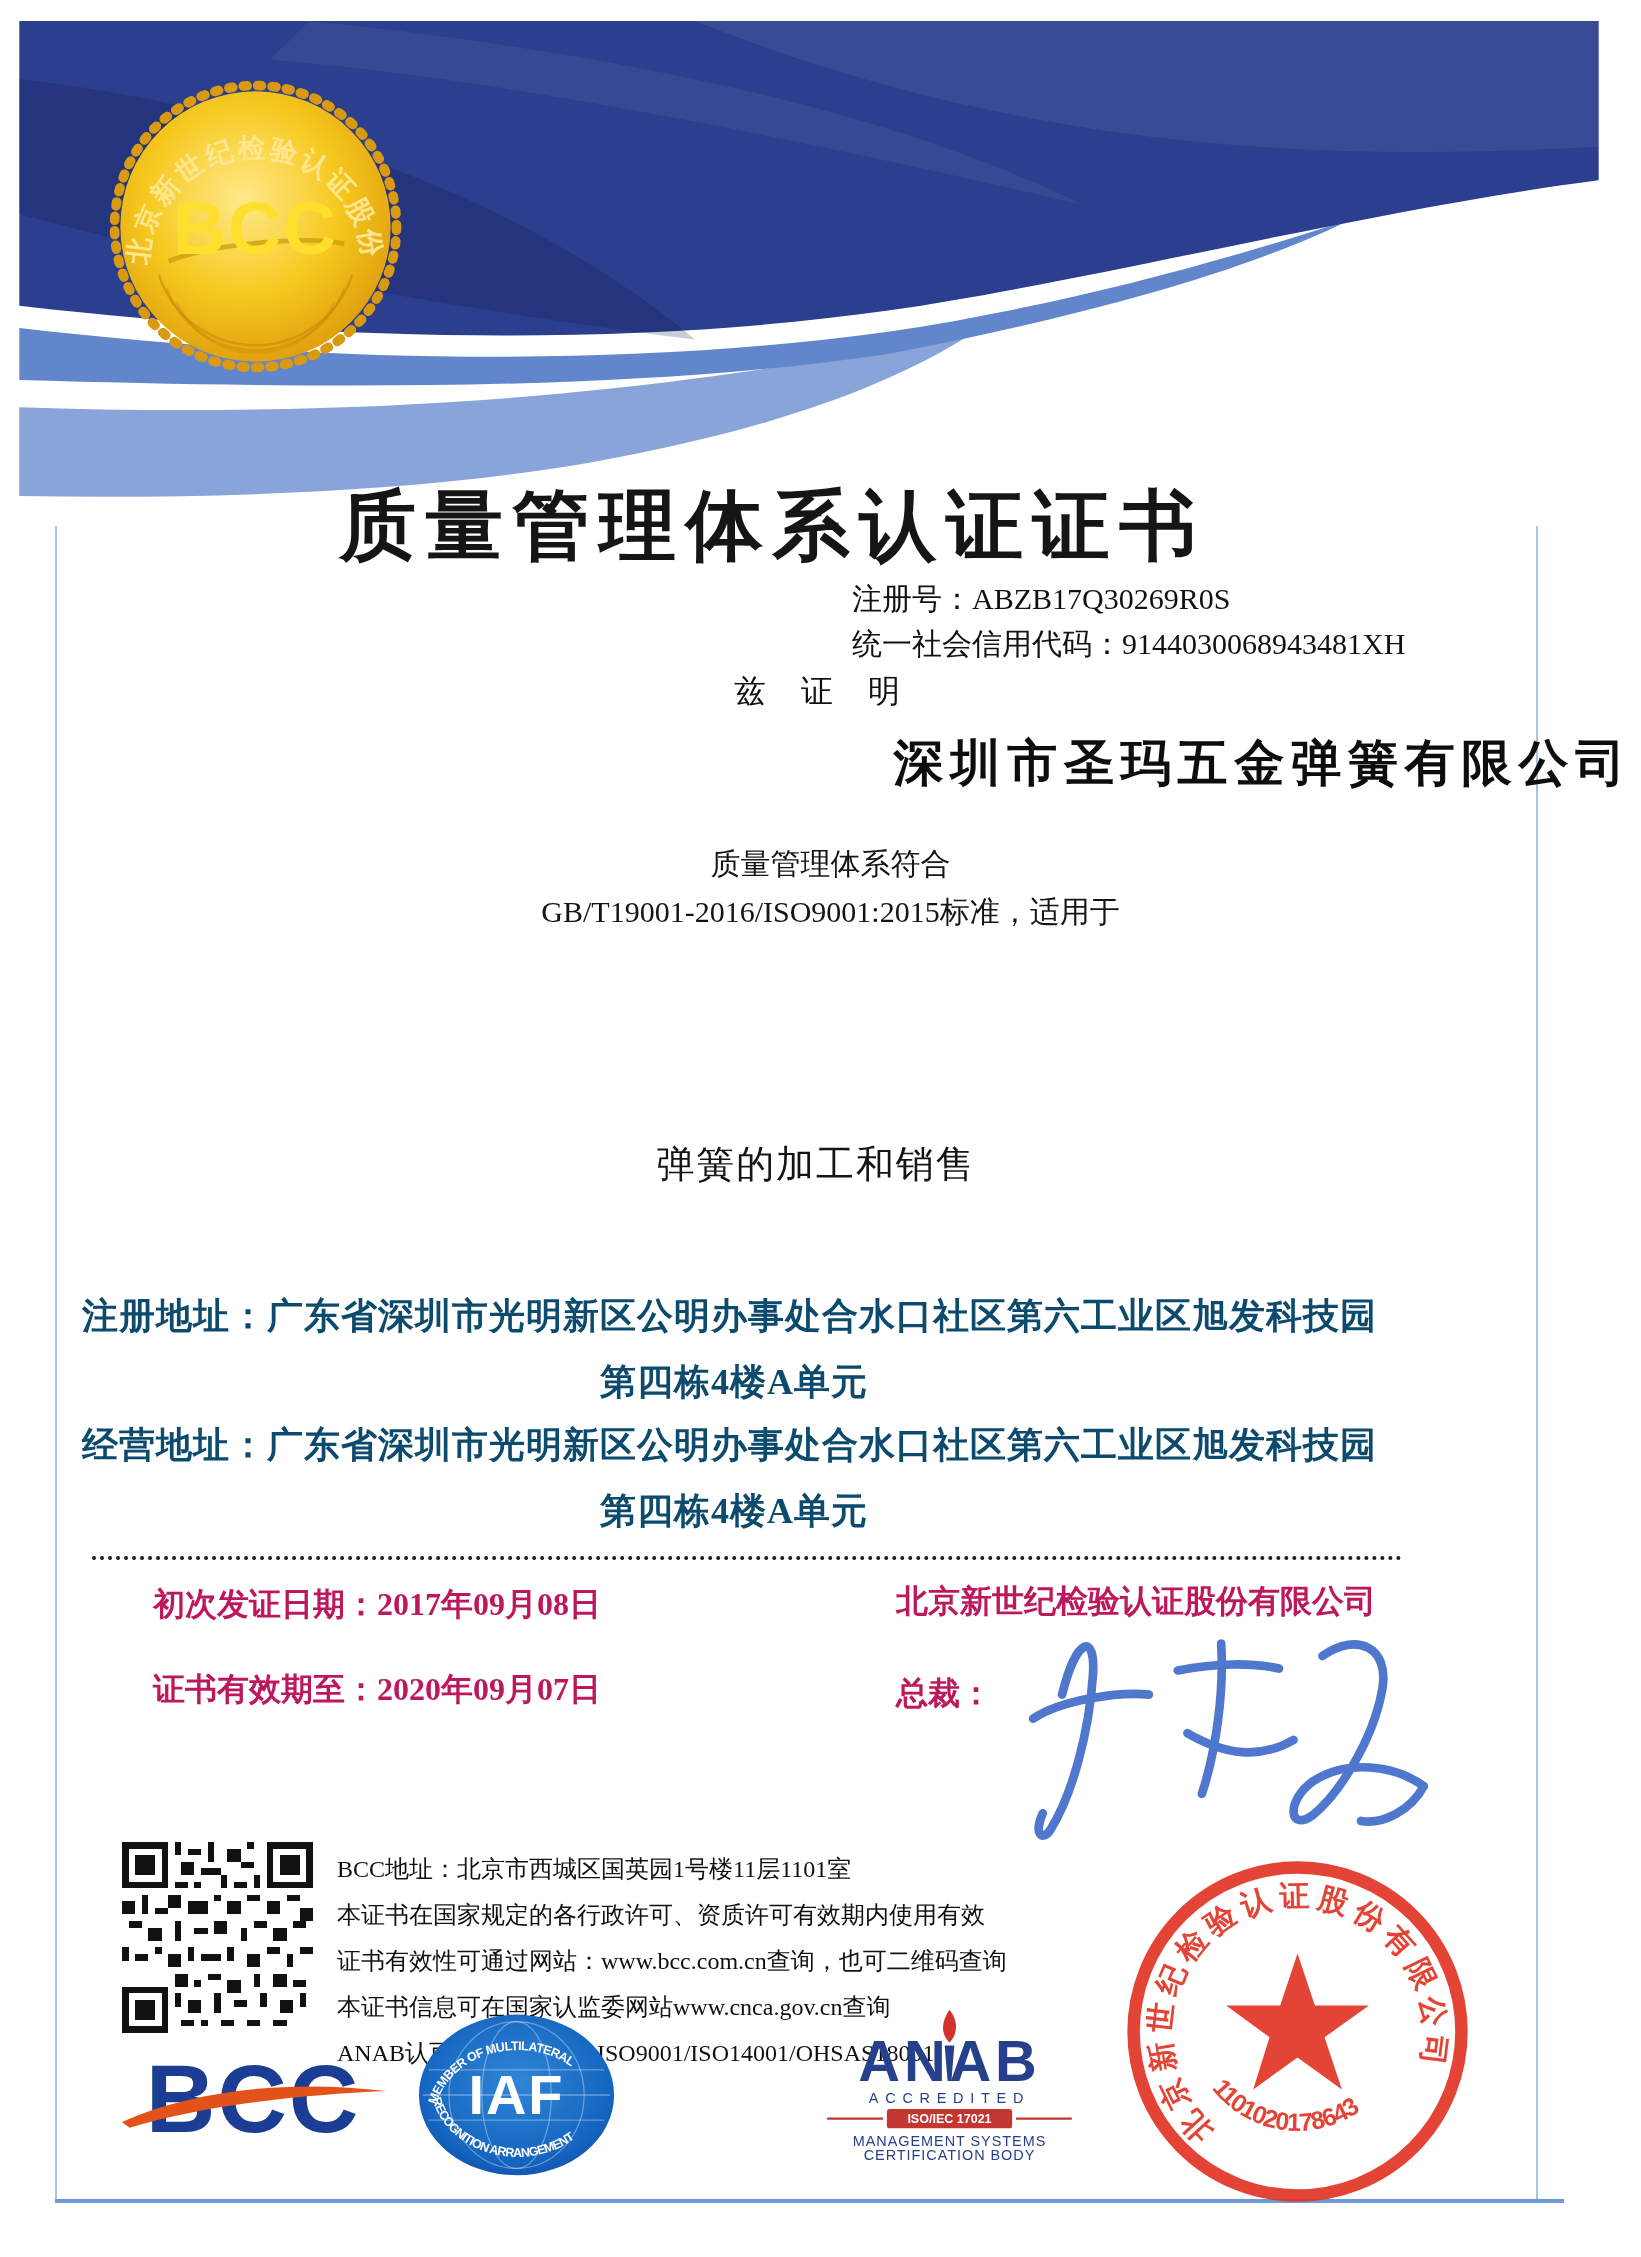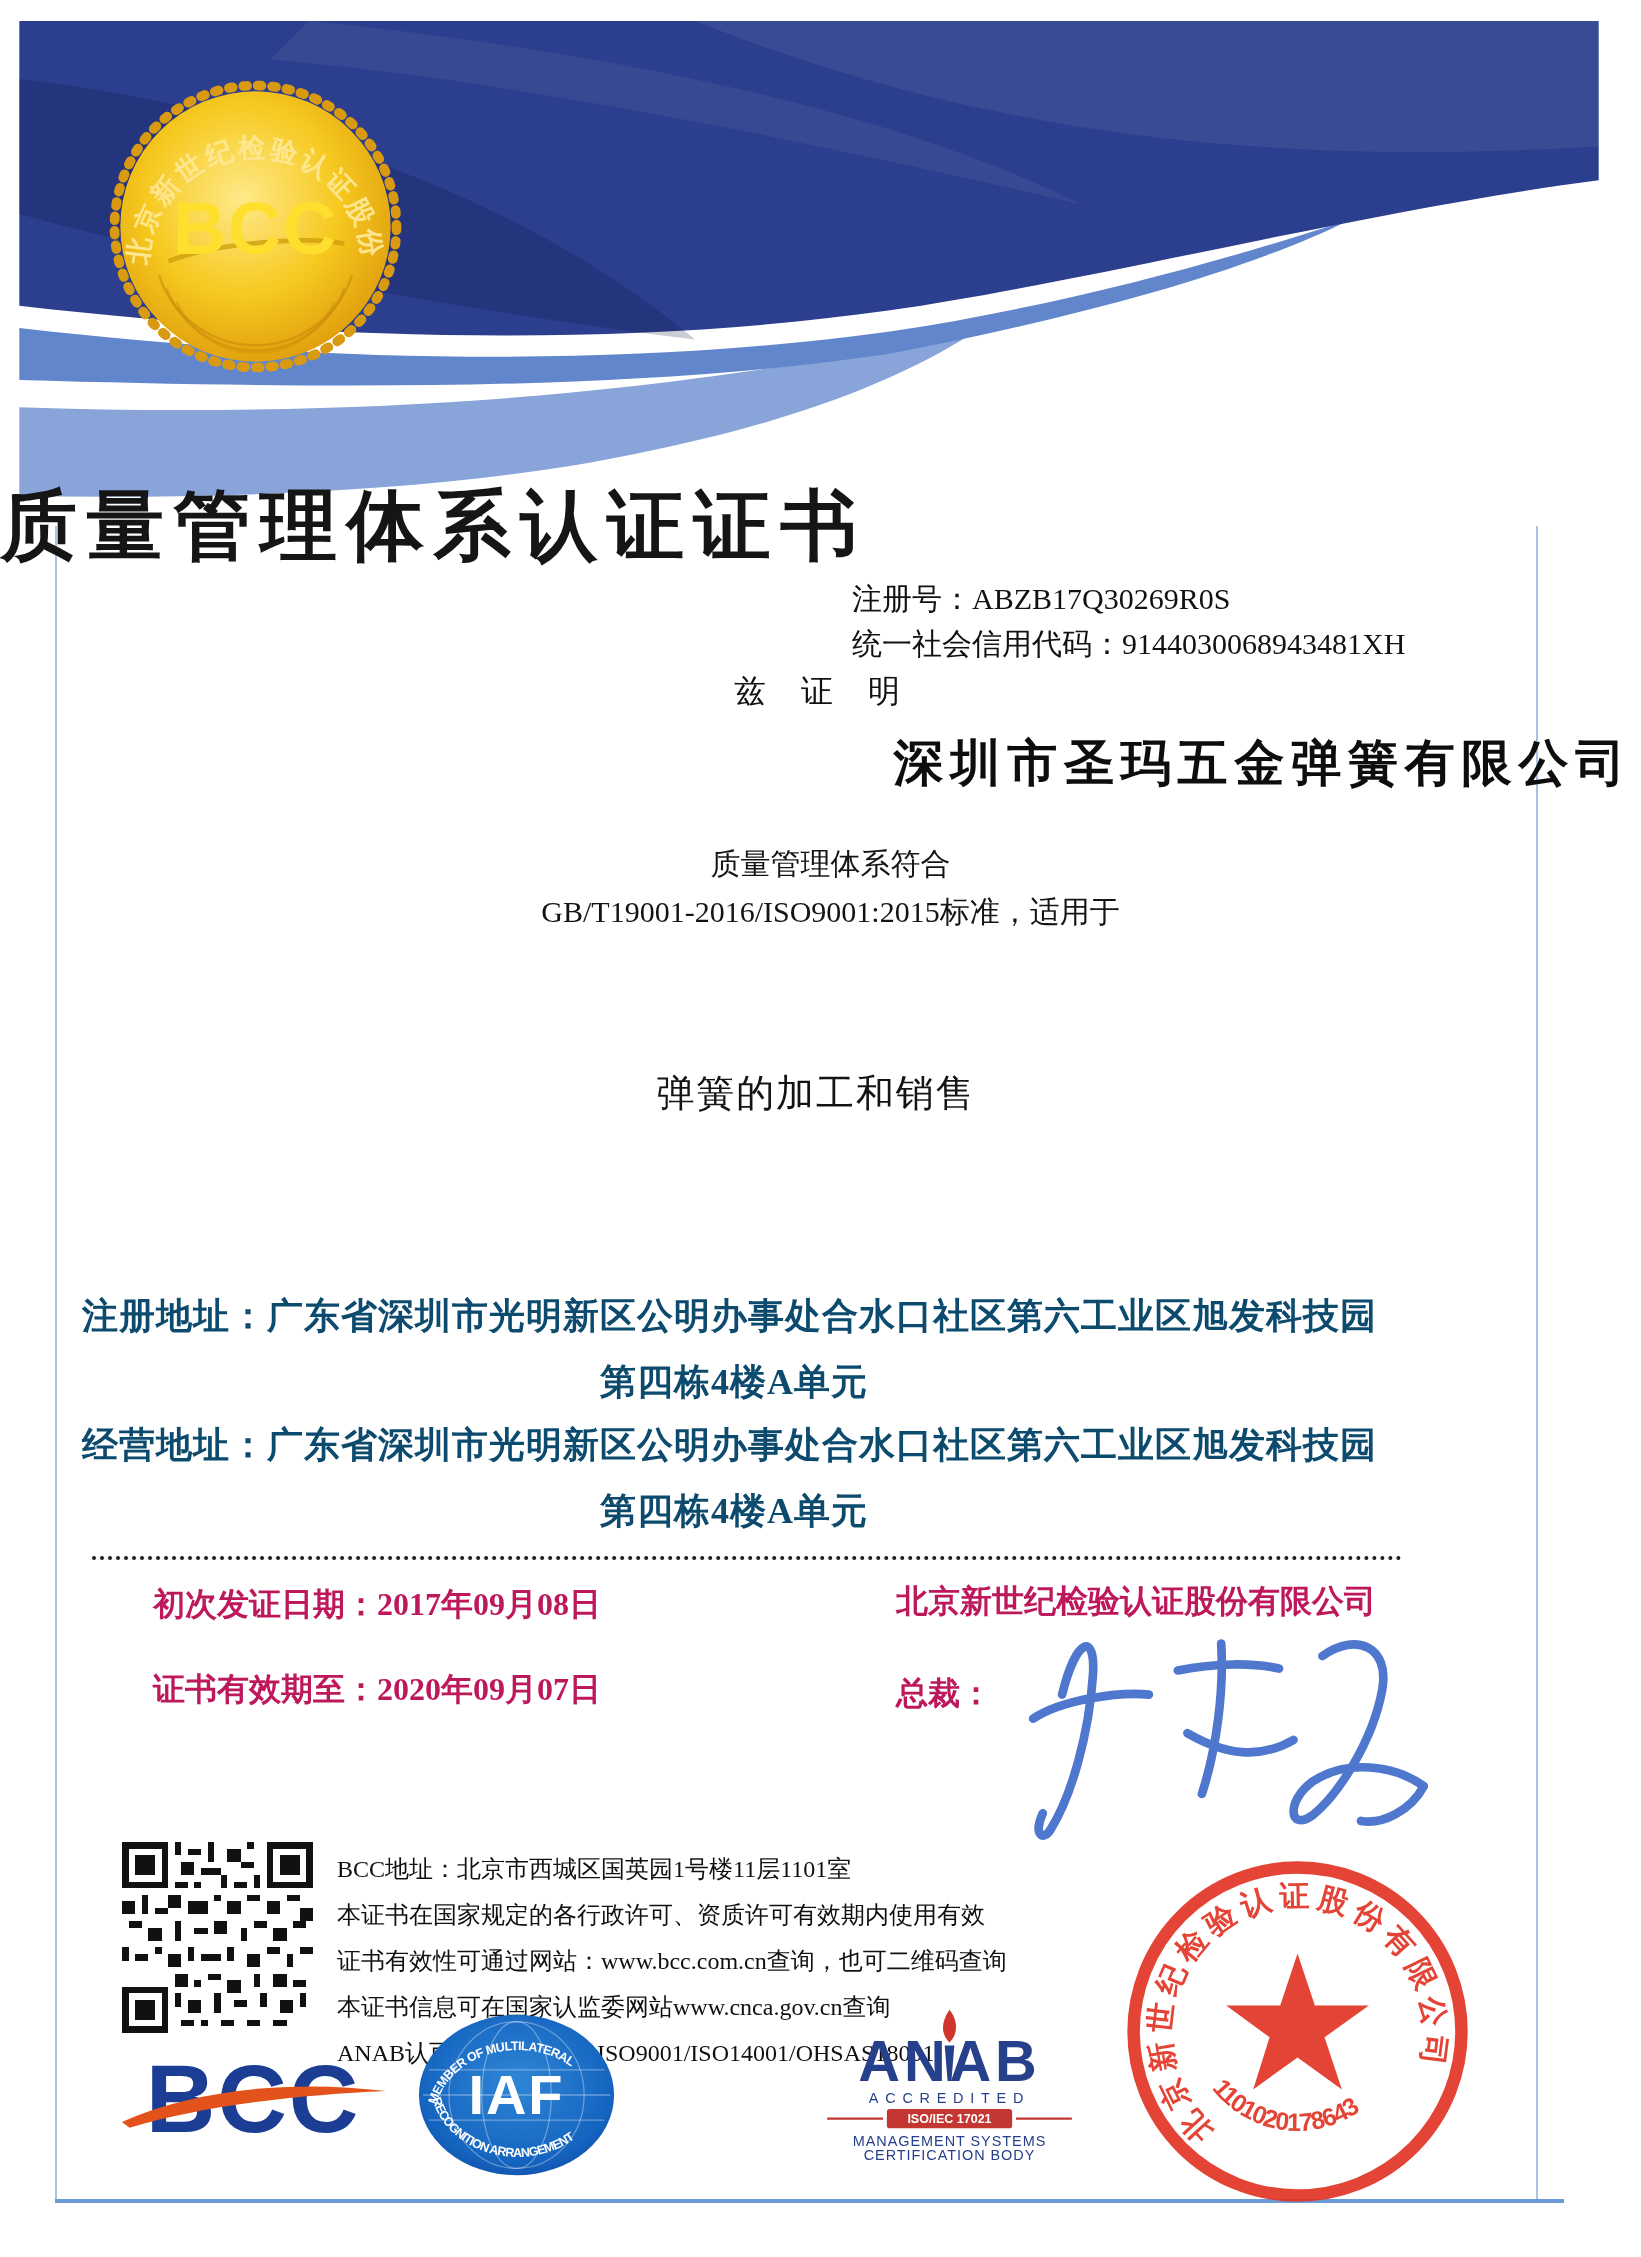--- a/index.html
+++ b/index.html
@@ -1,27 +1,27 @@
 <!DOCTYPE html>
 <html><head>
 <meta charset="utf-8">
 <style>
   html,body{margin:0;padding:0;background:#ffffff;}
   .page{position:relative;width:1641px;height:2257px;background:#ffffff;overflow:hidden;
         font-family:"Liberation Serif","DejaVu Serif",serif;color:#1b1b1b;}
   .abs{position:absolute;}
   .sans{font-family:"Liberation Sans","DejaVu Sans",sans-serif;}
-  .title{top:475px;left:0;width:1545px;text-align:left;font-size:77px;font-weight:bold;
+  .title{top:475px;left:0;width:1545px;text-align:center;font-size:77px;font-weight:bold;
          letter-spacing:9.7px;color:#151515;}
   .regline{left:852px;font-size:30px;color:#111;}
   .certify{top:670px;left:734px;font-size:32px;letter-spacing:13.5px;color:#111;}
   .company{top:730px;left:0;width:1632px;text-align:right;font-size:50px;font-weight:bold;
            letter-spacing:6.8px;color:#0d0d0d;}
   .centerline{left:0;width:1661px;text-align:center;font-size:30px;color:#141414;}
-  .scope{top:1068px;left:0;width:1632px;text-align:center;font-size:38px;color:#141414;letter-spacing:1.9px;}
+  .scope{top:1139px;left:0;width:1632px;text-align:center;font-size:38px;color:#141414;letter-spacing:1.9px;}
   .addr{font-size:36px;font-weight:600;color:#0c4a6e;letter-spacing:1px;}
   .addr-label{font-weight:600;}
   .divider{top:1556px;left:92px;width:1310px;border-top:4.8px dotted #1c1c1c;height:0;}
   .dateline{font-size:32px;font-weight:600;color:#be185d;}
   .footnote{left:328px;width:869px;font-size:24px;line-height:37px;color:#101010;}
   .footnote li{list-style:none;margin:9px;padding:0;}
   .footnote ul{margin:0;padding:0;}
   .vline{width:1.9px;background:#a9c3e4;}
   .hline-bottom{top:2199px;left:55px;width:1509px;height:3.9px;background:#6d9bd6;}
   svg{display:block;}

